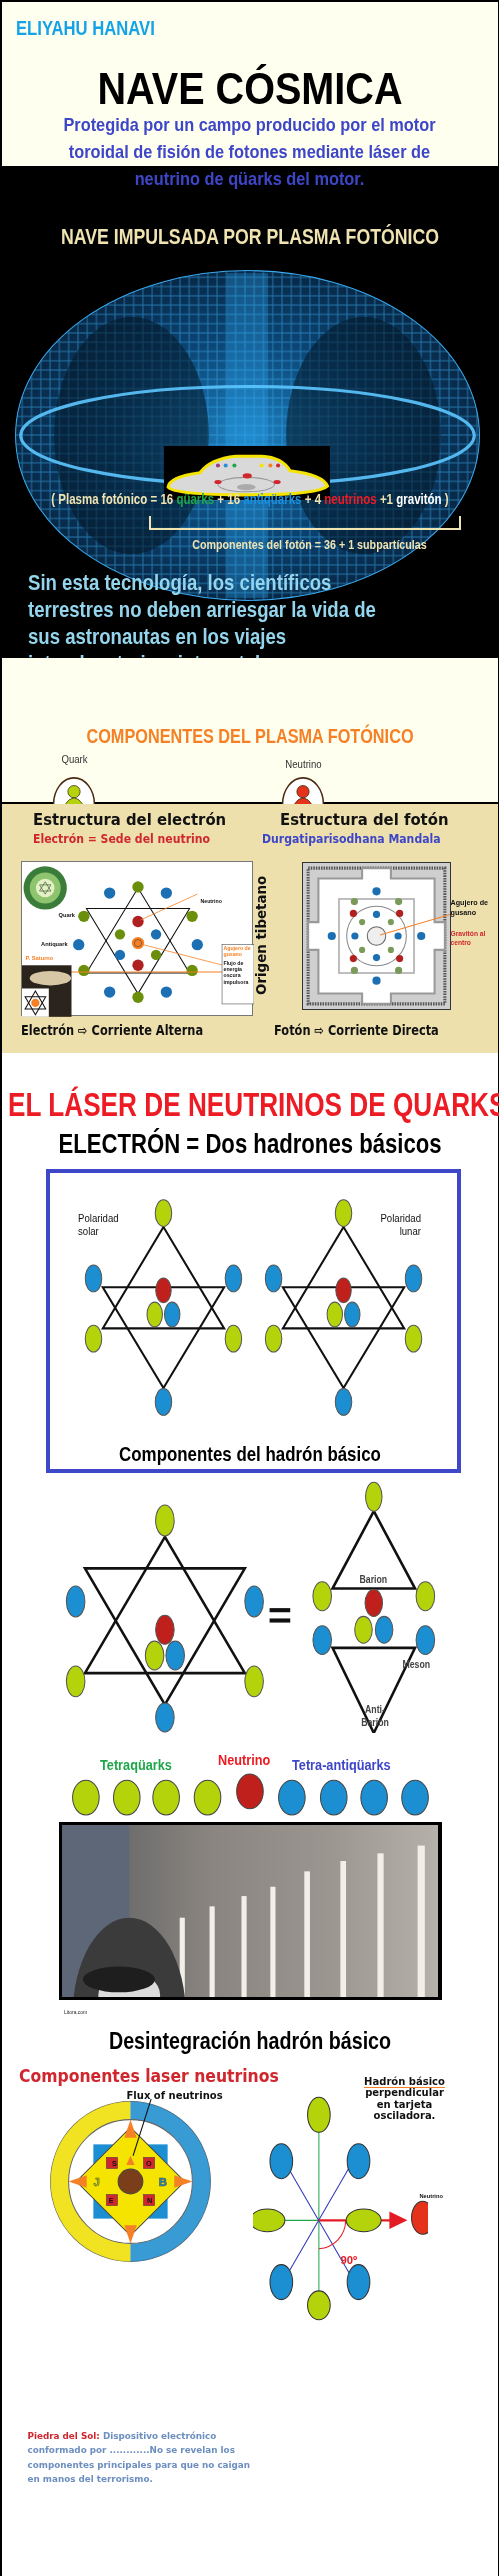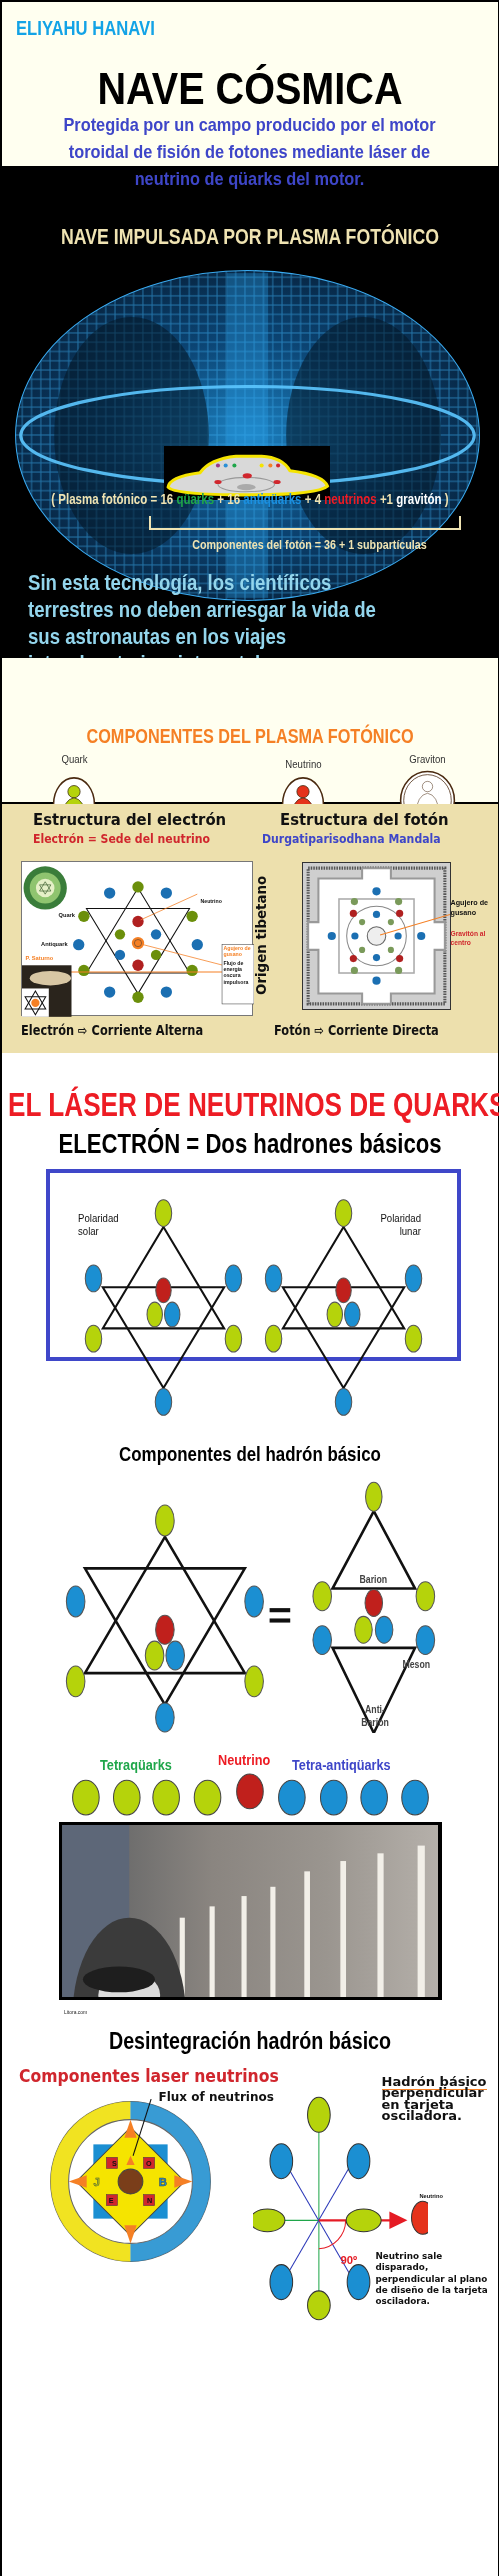--- a/index.html
+++ b/index.html
@@ -37,31 +37,31 @@
   .s4-sub { position: absolute; font-size: 12.4px; font-weight: bold; font-family: "DejaVu Sans", sans-serif; transform: scaleX(0.88); transform-origin: left; }
   .s4-foot { position: absolute; font-size: 13.4px; font-weight: bold; font-family: "DejaVu Sans", sans-serif; color: #111; transform: scaleX(0.85); transform-origin: left; white-space: nowrap; }
   .elec-diag { position: absolute; left: 19px; top: 57px; width: 232px; height: 155px; background: #fff; border: 0.5px solid #777; }
   .mandala { position: absolute; left: 300px; top: 58px; width: 149px; height: 148px; background: #fff; border: 1px solid #333; }
   .origen { position: absolute; left: 252px; top: 191px; font-size: 13.4px; font-weight: bold; font-family: "DejaVu Sans", sans-serif; color: #111; transform: rotate(-90deg); transform-origin: left top; white-space: nowrap; }
 
   
   .sec5 { position: absolute; left: 1.5px; top: 1053px; width: 496px; height: 1556px; background: #fff; }
   .laser-title { position: absolute; left: 6.2px; top: 32px; font-size: 34px; font-weight: bold; color: #ed1c24; transform: scaleX(0.77); transform-origin: left; white-space: nowrap; }
   .electron-title { position: absolute; left: 0; width: 496px; top: 76px; text-align: center; font-size: 27px; font-weight: bold; color: #000; transform: scaleX(0.82); }
-  .blue-box { position: absolute; left: 44px; top: 116px; width: 415px; height: 192px; border: 4.1px solid #3f47c9; background: #fff; }
+  .blue-box { position: absolute; left: 44px; top: 116px; width: 415px; height: 304px; border: 4.1px solid #3f47c9; background: #fff; }
   .polar-label { position: absolute; font-size: 11.3px; color: #111; line-height: 13.4px; transform: scaleX(0.85); }
   .hadron-title { position: absolute; left: 0; width: 496px; top: 389px; text-align: center; font-size: 20.6px; font-weight: bold; color: #000; transform: scaleX(0.82); }
   .tq-label { position: absolute; font-size: 15.5px; font-weight: bold; transform: scaleX(0.82); white-space: nowrap; }
   .photo { position: absolute; left: 57px; top: 769px; width: 383px; height: 178px; background: #000; padding: 3.1px; }
   .photo-inner { width: 100%; height: 100%; background: linear-gradient(90deg, #5a626e 0%, #6b6b6b 15%, #8a8580 40%, #9a958f 70%, #b5b0aa 100%); position: relative; overflow: hidden; }
   .credit { position: absolute; left: 62px; top: 955px; font-size: 6.2px; color: #222; transform: scaleX(0.8); transform-origin: left; }
   .desint-title { position: absolute; left: 0; width: 496px; top: 974px; text-align: center; font-size: 24px; font-weight: bold; color: #000; transform: scaleX(0.82); }
   .piedra { position: absolute; left: 26px; top: 1396px; width: 227px; font-size: 8.8px; font-weight: bold; line-height: 14.4px; color: #6d8fbf; font-family: "DejaVu Sans", sans-serif; }
   .piedra .red { color: #d0262d; }
-  .hadron-note { position: absolute; left: 380px; top: 1203px; font-size: 13px; font-weight: bold; font-family: "DejaVu Sans", sans-serif; color: #111; line-height: 11.3px; }
+  .hadron-note { position: absolute; left: 359px; top: 1203px; font-size: 10px; font-weight: bold; font-family: "DejaVu Sans", sans-serif; color: #111; line-height: 11.3px; text-align: center; }
   .hadron-note .ul { border-bottom: 1.5px solid #f58025; }
   .neut-sale { position: absolute; left: 374px; top: 1376px; font-size: 8.8px; font-weight: bold; font-family: "DejaVu Sans", sans-serif; color: #111; line-height: 11.3px; }
 </style>
 </head>
 <body>
 
 <div class="page">
 
   <section class="sec1">
     <div class="author">ELIYAHU HANAVI</div>
@@ -125,30 +125,20 @@
       </svg>
     </div>
     <div class="comp" style="left:268px;">
       <span class="comp-label" style="margin-top:5.2px">Neutrino</span>
       <svg class="comp-fig" style="width:46px;height:62px;margin-top:6.2px" viewBox="0 0 90 120">
         <ellipse cx="45" cy="55" rx="40" ry="52" fill="#fff" stroke="#4a2a10" stroke-width="3"></ellipse>
         <circle cx="45" cy="30" r="12" fill="#e5321b" stroke="#3a2a10" stroke-width="1.5"></circle>
         <path d="M22 80 Q25 45 45 42 Q65 45 68 80Z" fill="#e5321b" stroke="#3a2a10" stroke-width="1.5"></path>
         <ellipse cx="45" cy="84" rx="30" ry="8" fill="#e5321b" stroke="#3a2a10"></ellipse>
         <path d="M8 104 Q45 88 82 104 Q82 114 45 114 Q8 114 8 104Z" fill="#4a2a10"></path>
-      </svg>
-    </div>
-    <div class="comp" style="left:392px;">
-      <span class="comp-label">Graviton</span>
-      <svg class="comp-fig" style="width:57px;height:61px;margin-top:5.2px" viewBox="0 0 110 118">
-        <ellipse cx="55" cy="59" rx="52" ry="56" fill="#fff" stroke="#4a2a10" stroke-width="3"></ellipse>
-        <ellipse cx="55" cy="59" rx="46" ry="50" fill="none" stroke="#4a2a10" stroke-width="1.5"></ellipse>
-        <circle cx="55" cy="32" r="10" fill="none" stroke="#4a2a10"></circle>
-        <path d="M32 85 Q35 48 55 45 Q75 48 78 85Z" fill="none" stroke="#4a2a10"></path>
-        <ellipse cx="55" cy="92" rx="30" ry="8" fill="none" stroke="#4a2a10"></ellipse>
       </svg>
     </div>
   </section>
 
   <section class="sec4">
     <div class="s4-title" style="left:31px;top:6.2px;">Estructura del electrón</div>
     <div class="s4-sub" style="left:31px;top:27px;color:#d0262d;">Electrón = Sede del neutrino</div>
     <div class="s4-title" style="left:278px;top:6.2px;">Estructura del fotón</div>
     <div class="s4-sub" style="left:260px;top:27px;color:#3e46c8;">Durgatiparisodhana Mandala</div>
 
@@ -374,21 +364,21 @@
           <ellipse cx="110" cy="300" rx="70" ry="25" fill="#1e1e1e"></ellipse>
         </svg>
       </div>
     </div>
     <span class="credit">Litora.com</span>
 
     <h3 class="desint-title">Desintegración hadrón básico</h3>
 
     <div style="position:absolute;left:17px;top:1013px;font-size:17px;font-weight:bold;color:#d0262d;font-family:'DejaVu Sans',sans-serif;transform:scaleX(0.92);transform-origin:left;white-space:nowrap;">Componentes laser neutrinos</div>
 
-    <span style="position:absolute;left:125px;top:1037px;font-size:12px;font-weight:bold;color:#111;font-family:'DejaVu Sans',sans-serif;margin-left:32px;">Flux of neutrinos</span>
+    <span style="position:absolute;left:125px;top:1037px;font-size:10px;font-weight:bold;color:#111;font-family:'DejaVu Sans',sans-serif;">Flux of neutrinos</span>
 
     <svg style="position:absolute;left:46px;top:1046px;" width="165" height="165" viewBox="0 0 320 320">
       <circle cx="160" cy="160" r="155" fill="#ddd" stroke="#666" stroke-width="2"></circle>
       <path d="M160 5 A155 155 0 0 0 160 315 L160 280 A120 120 0 0 1 160 40Z" fill="#f5e400" opacity="0.85"></path>
       <path d="M160 5 A155 155 0 0 1 160 315 L160 280 A120 120 0 0 0 160 40Z" fill="#1b8fd2" opacity="0.85"></path>
       <circle cx="160" cy="160" r="120" fill="#fff" stroke="#666" stroke-width="2"></circle>
       <rect x="88" y="88" width="144" height="144" fill="#1b8fd2"></rect>
       <polygon points="160,55 265,160 160,265 55,160" fill="#f5e400" stroke="#444" stroke-width="2"></polygon>
       <polygon points="160,40 172,75 148,75" fill="#f58025"></polygon>
       <polygon points="160,280 172,245 148,245" fill="#f58025"></polygon>
@@ -404,20 +394,23 @@
       <polygon points="160,110 168,128 152,128" fill="#f58025"></polygon>
       <line x1="200" y1="0" x2="165" y2="110" stroke="#111" stroke-width="2"></line>
       <text x="124" y="130" font-size="14" font-weight="bold" fill="#111">S</text>
       <text x="190" y="130" font-size="14" font-weight="bold" fill="#111">O</text>
       <text x="118" y="202" font-size="14" font-weight="bold" fill="#111">E</text>
       <text x="192" y="202" font-size="14" font-weight="bold" fill="#111">N</text>
       <text x="88" y="168" font-size="22" font-weight="bold" fill="#b5d30b" stroke="#444">J</text>
       <text x="215" y="168" font-size="22" font-weight="bold" fill="#1b8fd2" stroke="#444">B</text>
     </svg>
 
+    <div class="piedra" style="top:1376px;">
+      <span class="red">Piedra del Sol:</span><span> Dispositivo electrónico conformado por ............No se revelan los componentes principales para que no caigan en manos del terrorismo.</span>
+    </div>
 
     <div class="hadron-note" style="top:1023px;">
       <span class="ul">Hadrón básico</span><br>
       <span style="display:inline-block;width:88px;">perpendicular en tarjeta osciladora.</span>
     </div>
 
     <svg style="position:absolute;left:251px;top:1041px;" width="175" height="227" viewBox="0 0 340 440">
       <line x1="128" y1="50" x2="128" y2="420" stroke="#1fa64a" stroke-width="2"></line>
       <line x1="30" y1="245" x2="128" y2="245" stroke="#1fa64a" stroke-width="2"></line>
       <line x1="55" y1="120" x2="200" y2="370" stroke="#2a37b8" stroke-width="2"></line>
@@ -431,16 +424,15 @@
       <ellipse cx="205" cy="130" rx="22" ry="34" fill="#1b8fd2" stroke="#333" stroke-width="2"></ellipse>
       <ellipse cx="28" cy="245" rx="34" ry="22" fill="#b5d30b" stroke="#333" stroke-width="2"></ellipse>
       <ellipse cx="215" cy="245" rx="34" ry="22" fill="#b5d30b" stroke="#333" stroke-width="2"></ellipse>
       <ellipse cx="55" cy="365" rx="22" ry="34" fill="#1b8fd2" stroke="#333" stroke-width="2"></ellipse>
       <ellipse cx="205" cy="365" rx="22" ry="34" fill="#1b8fd2" stroke="#333" stroke-width="2"></ellipse>
       <ellipse cx="128" cy="410" rx="22" ry="28" fill="#b5d30b" stroke="#333" stroke-width="2"></ellipse>
       <ellipse cx="340" cy="240" rx="22" ry="32" fill="#e5321b" stroke="#333" stroke-width="2" transform="translate(-10,0)"></ellipse>
     </svg>
     <span style="position:absolute;left:418px;top:1140px;font-size:5.7px;font-weight:bold;color:#111;">Neutrino</span>
 
-    <div class="neut-sale" style="top:1198px;width:113px;">Neutrino sale disparado, perpendicular al plano de diseño de la tarjeta osciladora.</div>
   </section>
 </div>
 
 
 </body></html>

